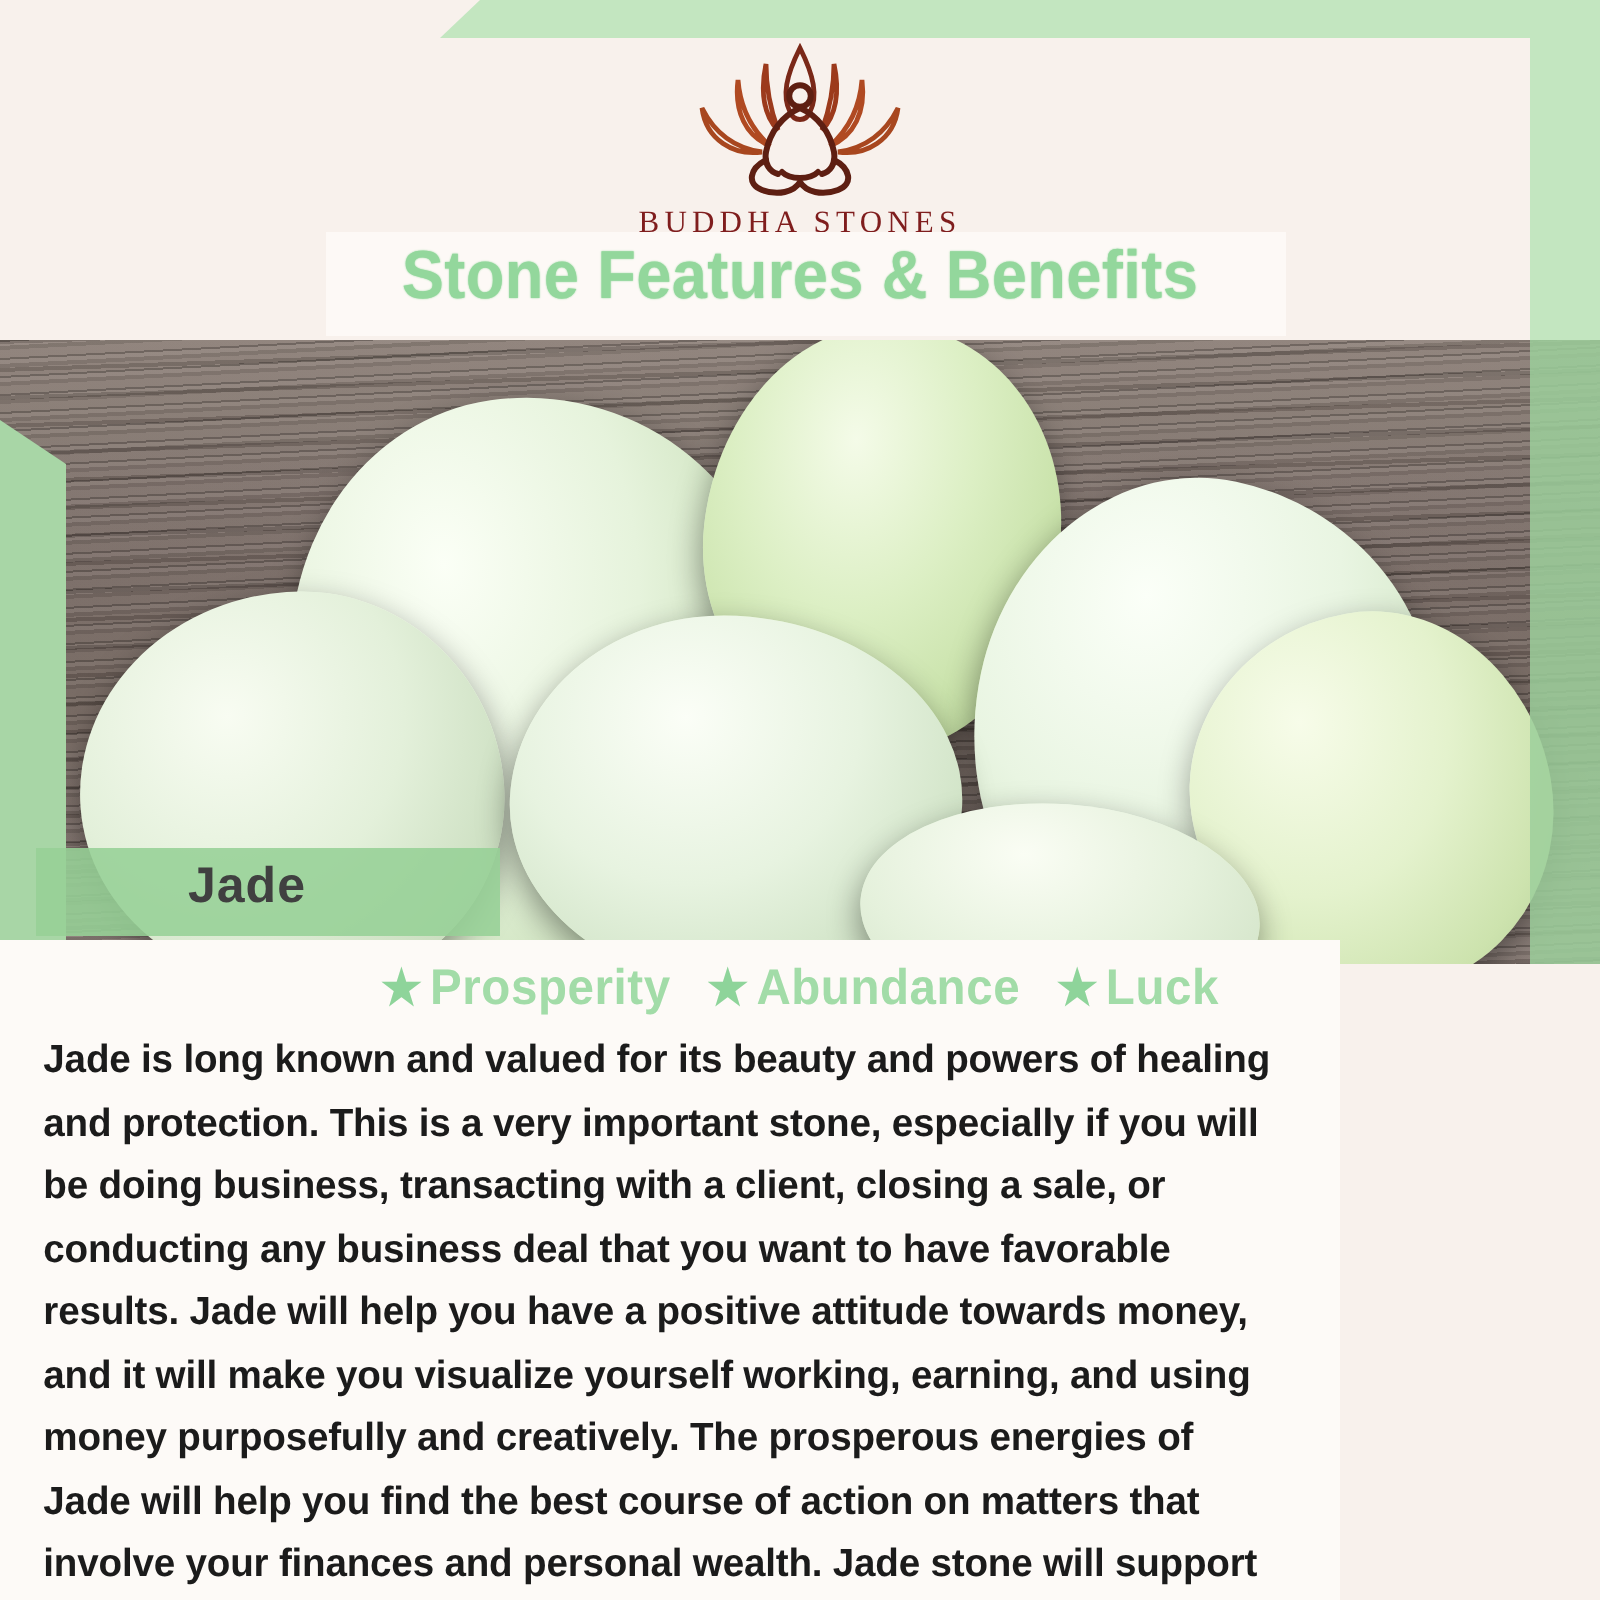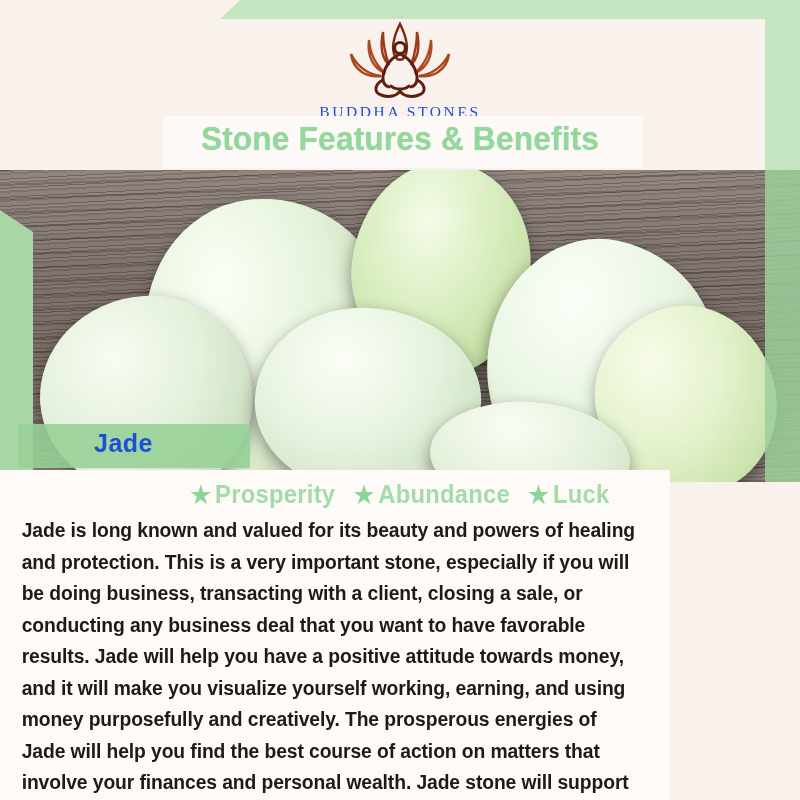--- a/index.html
+++ b/index.html
@@ -96,21 +96,21 @@
     left: 0;
     width: 800px;
     text-align: center;
   }
   .logo-mark { display: block; margin: 0 auto; }
   .logo-text {
     margin-top: 3px;
     font-family: "Liberation Serif", serif;
     font-size: 15.5px;
     letter-spacing: 2.6px;
-    color: #1d4ed8;
+    color: #7f1d1d;
     font-weight: 400;
   }
 
   
   .title-plate {
     position: absolute;
     top: 116px;
     left: 163px;
     width: 480px;
     height: 52px;
@@ -201,21 +201,21 @@
     height: 44px;
     background: rgba(150, 208, 150, .88);
     z-index: 6;
   }
   .jade-label {
     position: absolute;
     top: 429px;
     left: 94px;
     font-size: 25px;
     font-weight: bold;
-    color: #1d4ed8;
+    color: #404040;
     letter-spacing: .5px;
     z-index: 7;
   }
 
   
   .content {
     position: absolute;
     top: 470px;
     left: 0;
     width: 670px;

